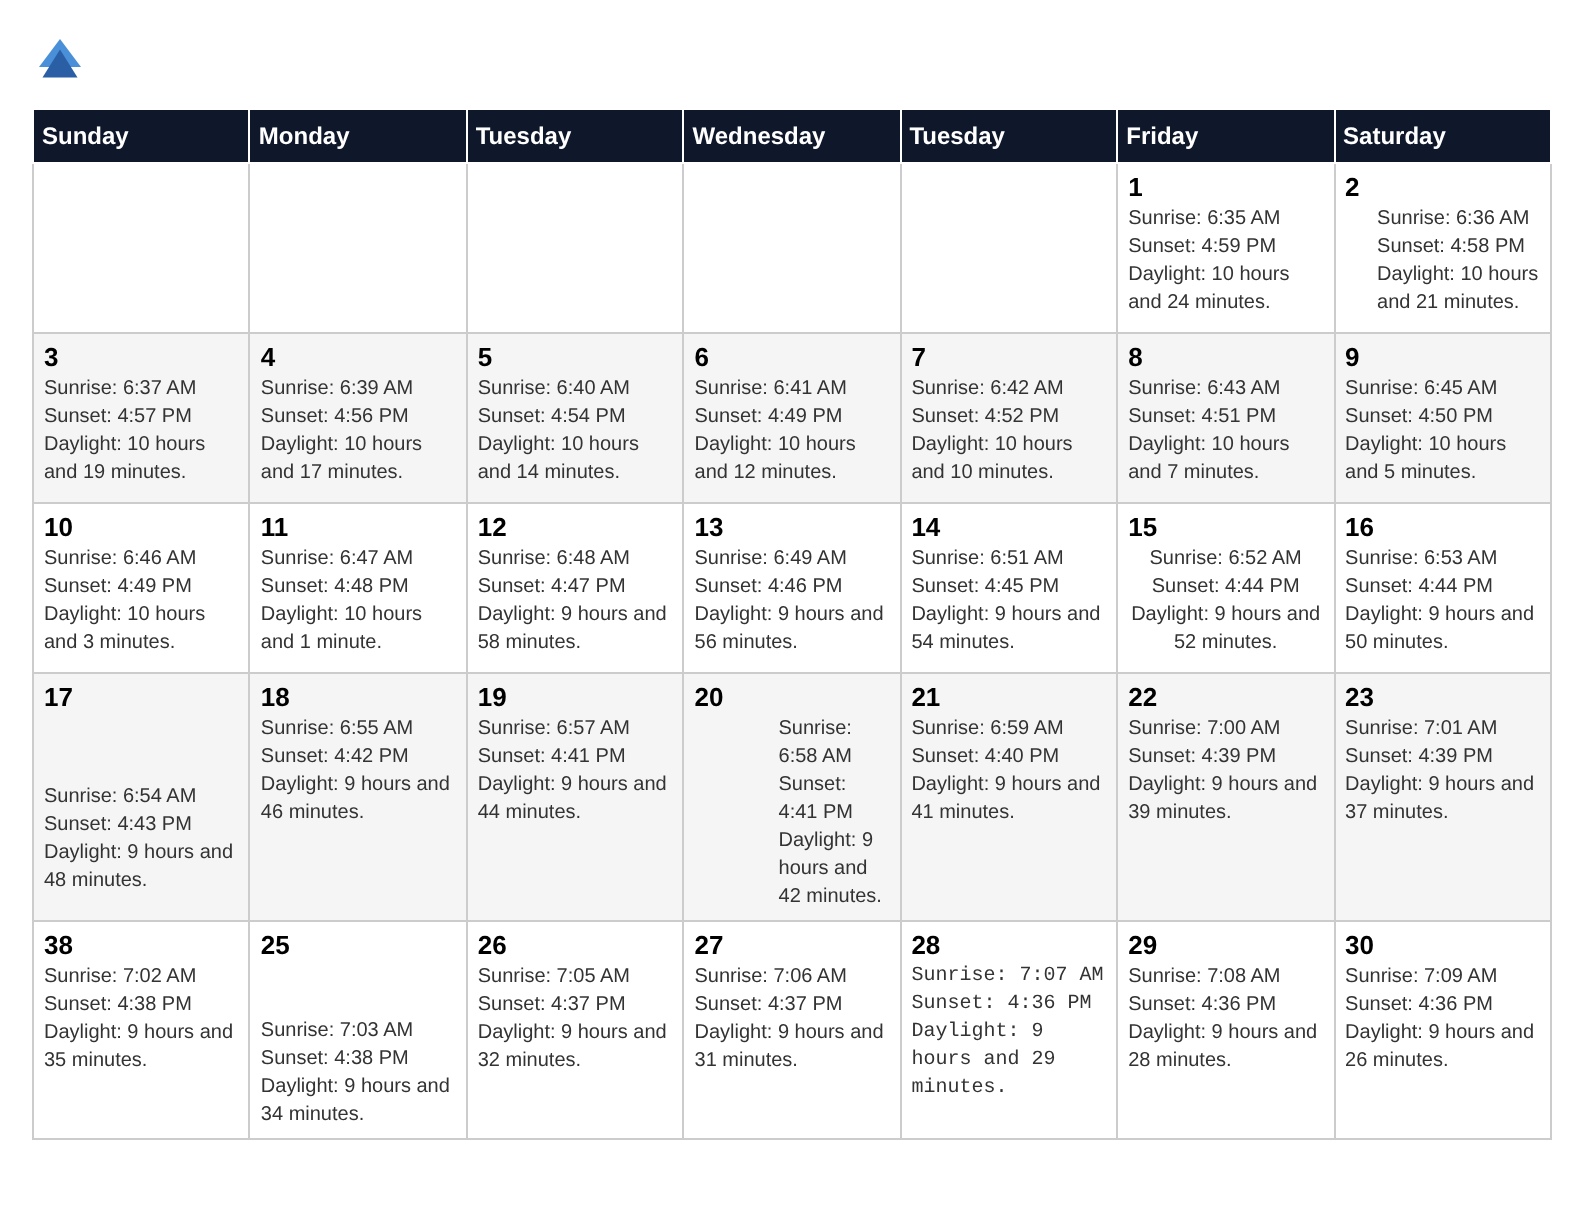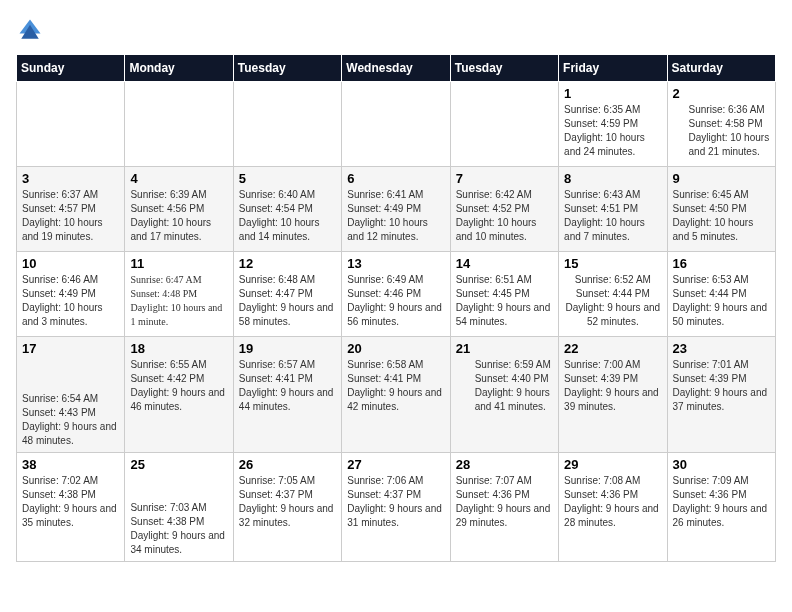--- a/index.html
+++ b/index.html
@@ -167,21 +167,21 @@
       </tr>
       <tr>
         <td>
           <span class="day-number">10</span>
           <div class="day-info" style="white-space: pre-line;">Sunrise: 6:46 AM
 Sunset: 4:49 PM
 Daylight: 10 hours and 3 minutes.</div>
         </td>
         <td>
           <span class="day-number">11</span>
-          <div class="day-info" style="white-space: pre-line; font-family: Liberation Serif, serif;">Sunrise: 6:47 AM
+          <div class="day-info" style="white-space: pre-line;">Sunrise: 6:47 AM
 Sunset: 4:48 PM
 Daylight: 10 hours and 1 minute.</div>
         </td>
         <td>
           <span class="day-number">12</span>
           <div class="day-info" style="white-space: pre-line;">Sunrise: 6:48 AM
 Sunset: 4:47 PM
 Daylight: 9 hours and 58 minutes.</div>
         </td>
         <td>
@@ -223,27 +223,27 @@
 Daylight: 9 hours and 46 minutes.</div>
         </td>
         <td>
           <span class="day-number">19</span>
           <div class="day-info" style="white-space: pre-line;">Sunrise: 6:57 AM
 Sunset: 4:41 PM
 Daylight: 9 hours and 44 minutes.</div>
         </td>
         <td>
           <span class="day-number">20</span>
-          <div class="day-info" style="white-space: pre-line;">Sunrise: 6:58 AM
+          <div class="day-info" style="white-space: pre-line; margin-left: 42px;">Sunrise: 6:58 AM
 Sunset: 4:41 PM
 Daylight: 9 hours and 42 minutes.</div>
         </td>
         <td>
           <span class="day-number">21</span>
-          <div class="day-info" style="white-space: pre-line; margin-left: 19px;">Sunrise: 6:59 AM
+          <div class="day-info" style="white-space: pre-line;">Sunrise: 6:59 AM
 Sunset: 4:40 PM
 Daylight: 9 hours and 41 minutes.</div>
         </td>
         <td>
           <span class="day-number">22</span>
           <div class="day-info" style="white-space: pre-line;">Sunrise: 7:00 AM
 Sunset: 4:39 PM
 Daylight: 9 hours and 39 minutes.</div>
         </td>
         <td>
@@ -273,21 +273,21 @@
 Daylight: 9 hours and 32 minutes.</div>
         </td>
         <td>
           <span class="day-number">27</span>
           <div class="day-info" style="white-space: pre-line;">Sunrise: 7:06 AM
 Sunset: 4:37 PM
 Daylight: 9 hours and 31 minutes.</div>
         </td>
         <td>
           <span class="day-number">28</span>
-          <div class="day-info" style="white-space: pre-line;">Sunrise: 7:07 AM
+          <div class="day-info" style="white-space: pre-line; font-family: Liberation Mono, monospace;">Sunrise: 7:07 AM
 Sunset: 4:36 PM
 Daylight: 9 hours and 29 minutes.</div>
         </td>
         <td>
           <span class="day-number">29</span>
           <div class="day-info" style="white-space: pre-line;">Sunrise: 7:08 AM
 Sunset: 4:36 PM
 Daylight: 9 hours and 28 minutes.</div>
         </td>
         <td>

